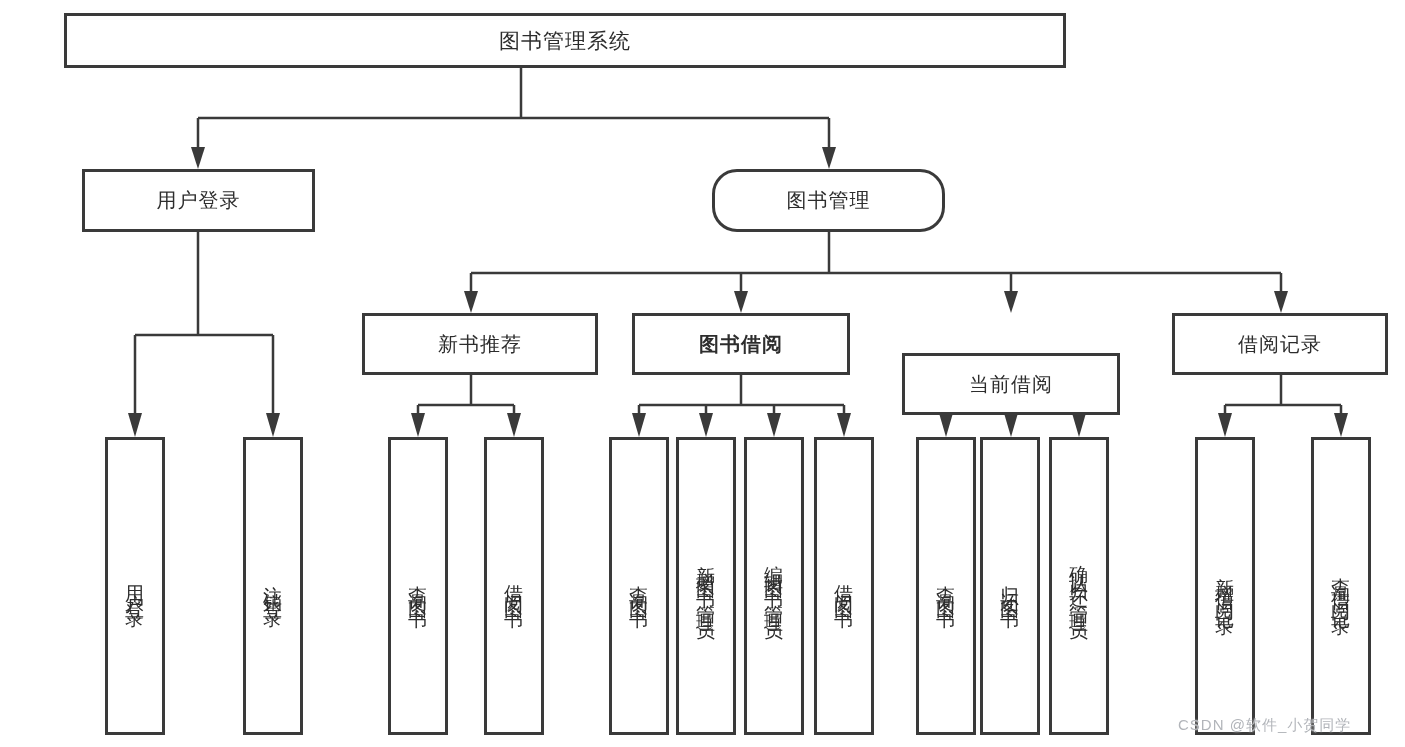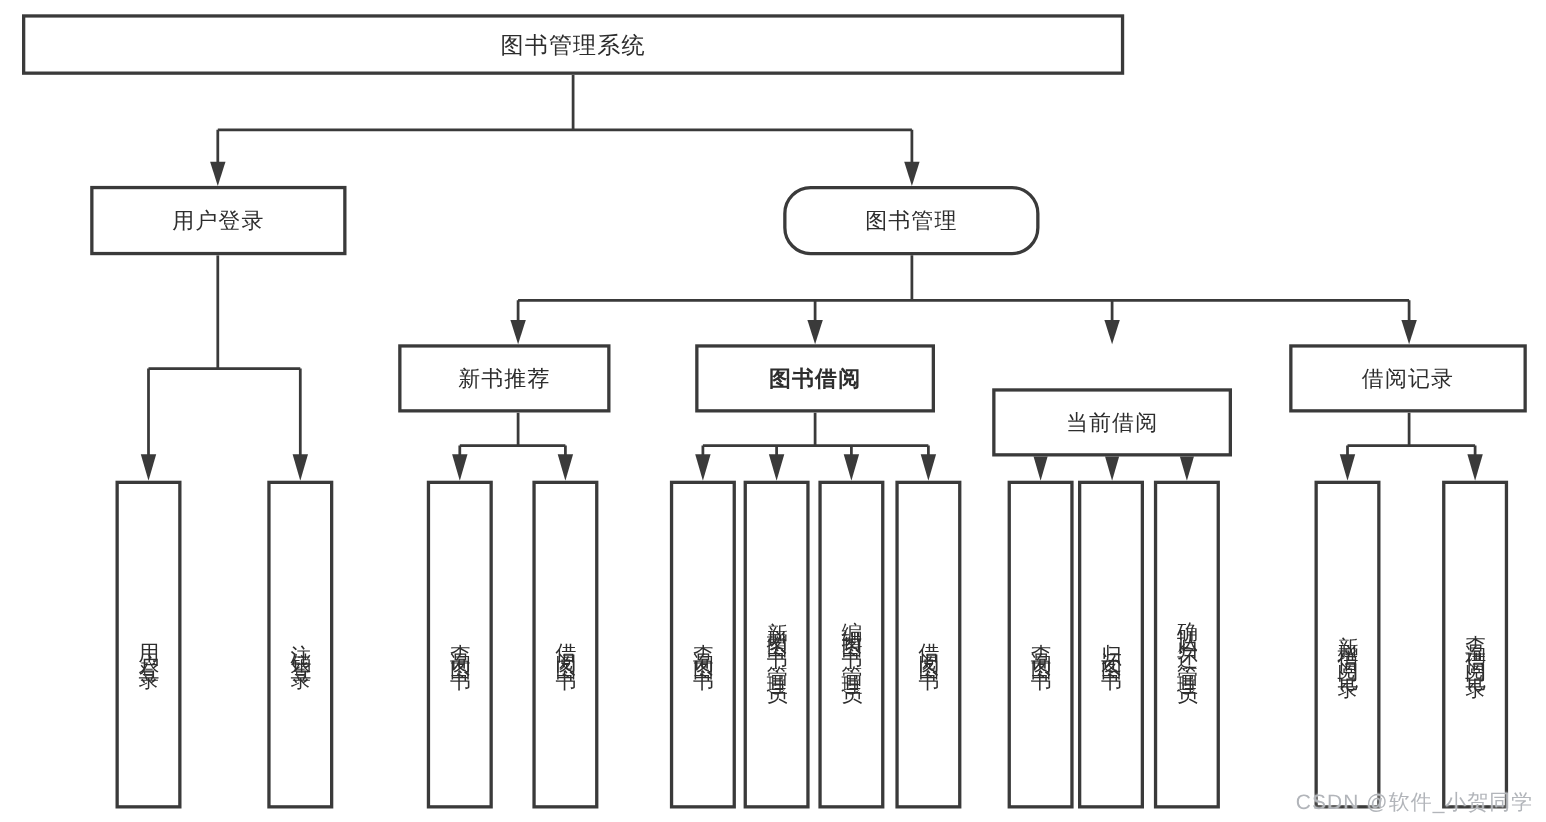--- a/index.html
+++ b/index.html
@@ -7,35 +7,35 @@
     position:relative;width:1405px;height:747px;background:#ffffff;overflow:hidden;
     font-family:"Liberation Sans","DejaVu Sans",sans-serif;
   }
   svg.connectors{position:absolute;left:0;top:0;z-index:0;}
   .hbox{
     position:absolute;box-sizing:border-box;z-index:1;
     border:3px solid #3a3a3a;background:#ffffff;
     display:flex;align-items:center;justify-content:center;
     color:#2d2d2d;font-size:20px;letter-spacing:1px;white-space:nowrap;
   }
-  .root-box{font-size:21px;}
+  .root-box{font-size:21px;margin-left:44px;}
   .leaf{
     position:absolute;box-sizing:border-box;z-index:1;
     width:60px;height:298px;top:437px;
     border:3px solid #3a3a3a;background:#ffffff;
     display:flex;align-items:center;justify-content:center;
   }
   .vtext{
     writing-mode:vertical-rl;text-orientation:mixed;
     font-size:19px;letter-spacing:8px;line-height:1;
     color:#2d2d2d;white-space:nowrap;
   }
   .watermark{
     position:absolute;left:1178px;top:716px;z-index:5;
-    font-size:19px;color:#b2b5ba;letter-spacing:1px;white-space:nowrap;
+    font-size:15px;color:#b2b5ba;letter-spacing:1px;white-space:nowrap;
     text-shadow:0 0 2px #ffffff;
   }
 </style>
 </head>
 <body>
 
 <div class="canvas">
 
   <svg class="connectors" width="1405" height="747" viewBox="0 0 1405 747">
     <g stroke="#3a3a3a" stroke-width="2.5" fill="none">
@@ -78,21 +78,21 @@
     <span>图书管理系统</span>
   </div>
 
   <div class="hbox" style="left:82px;top:169px;width:233px;height:63px;">
     <span>用户登录</span>
   </div>
   <div class="hbox" style="left:712px;top:169px;width:233px;height:63px;border-radius:25px;">
     <span>图书管理</span>
   </div>
 
-  <div class="hbox" style="left:362px;top:313px;width:193px;height:62px;">
+  <div class="hbox" style="left:362px;top:313px;width:236px;height:62px;">
     <span>新书推荐</span>
   </div>
   <div class="hbox" style="left:632px;top:313px;width:218px;height:62px;font-weight:bold;">
     <span>图书借阅</span>
   </div>
   <div class="hbox" style="left:902px;top:313px;width:218px;height:62px;margin-top:40px;">
     <span>当前借阅</span>
   </div>
   <div class="hbox" style="left:1172px;top:313px;width:216px;height:62px;">
     <span>借阅记录</span>

